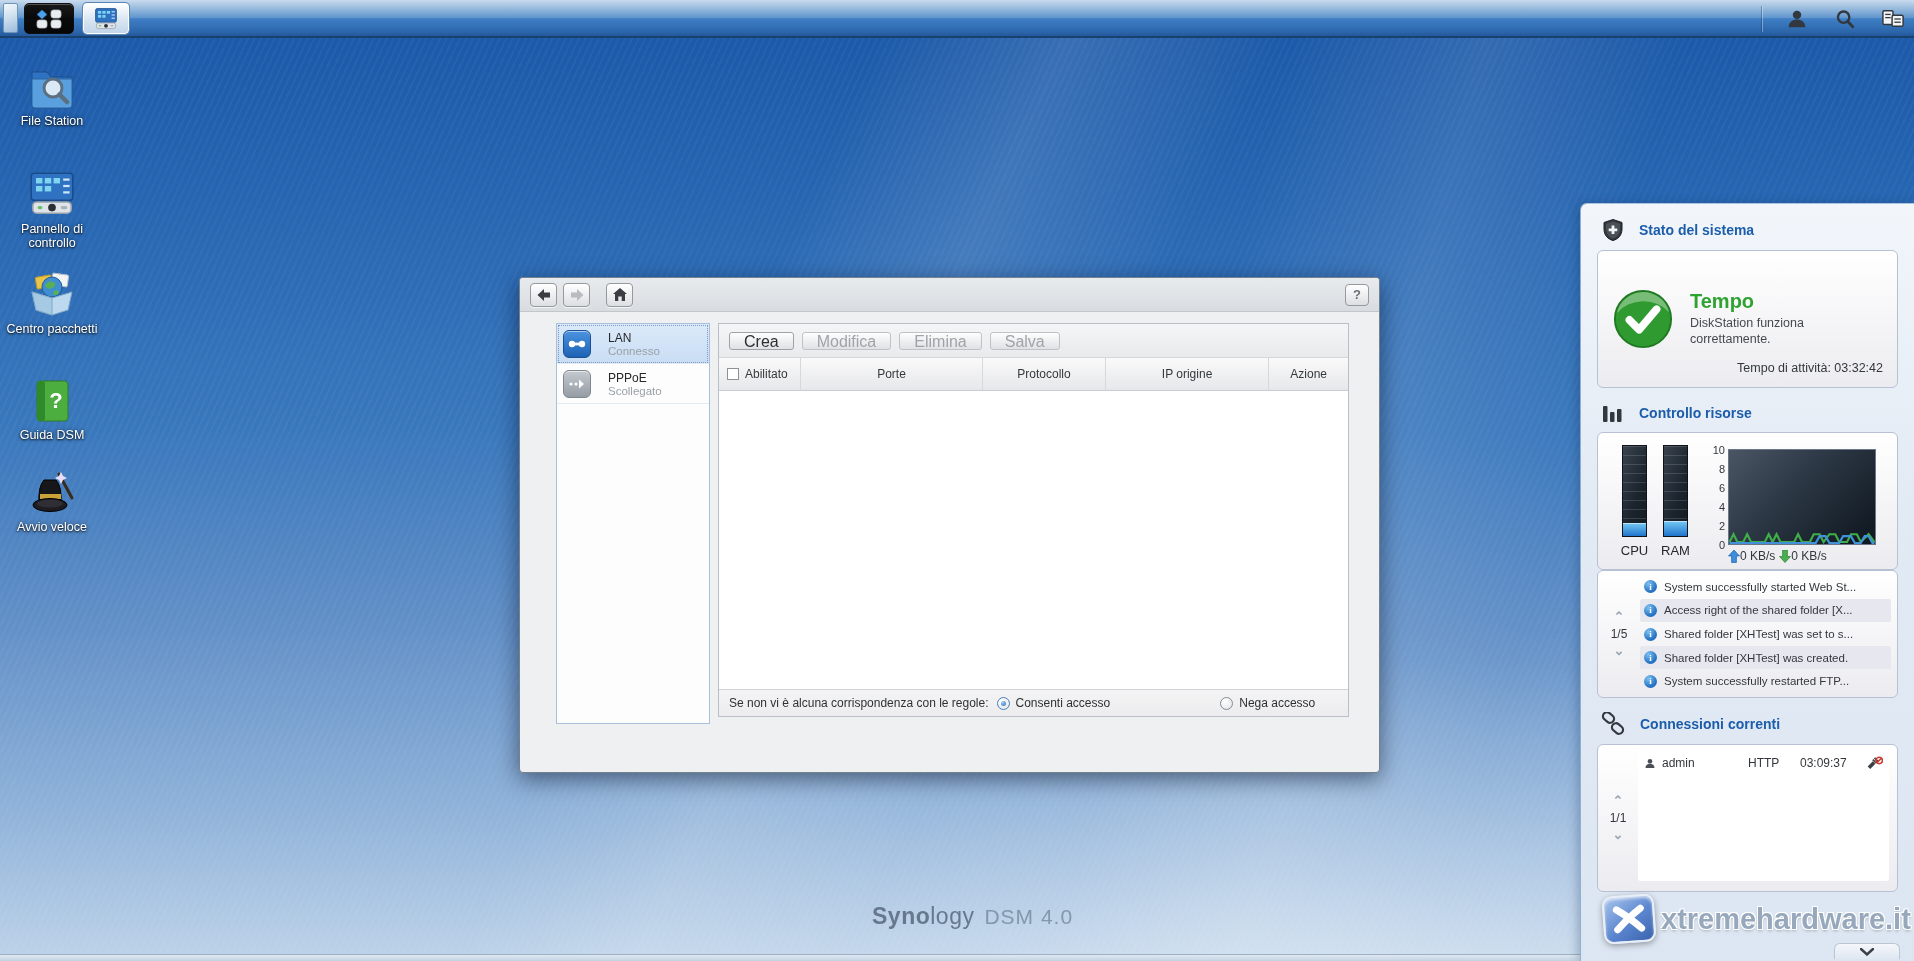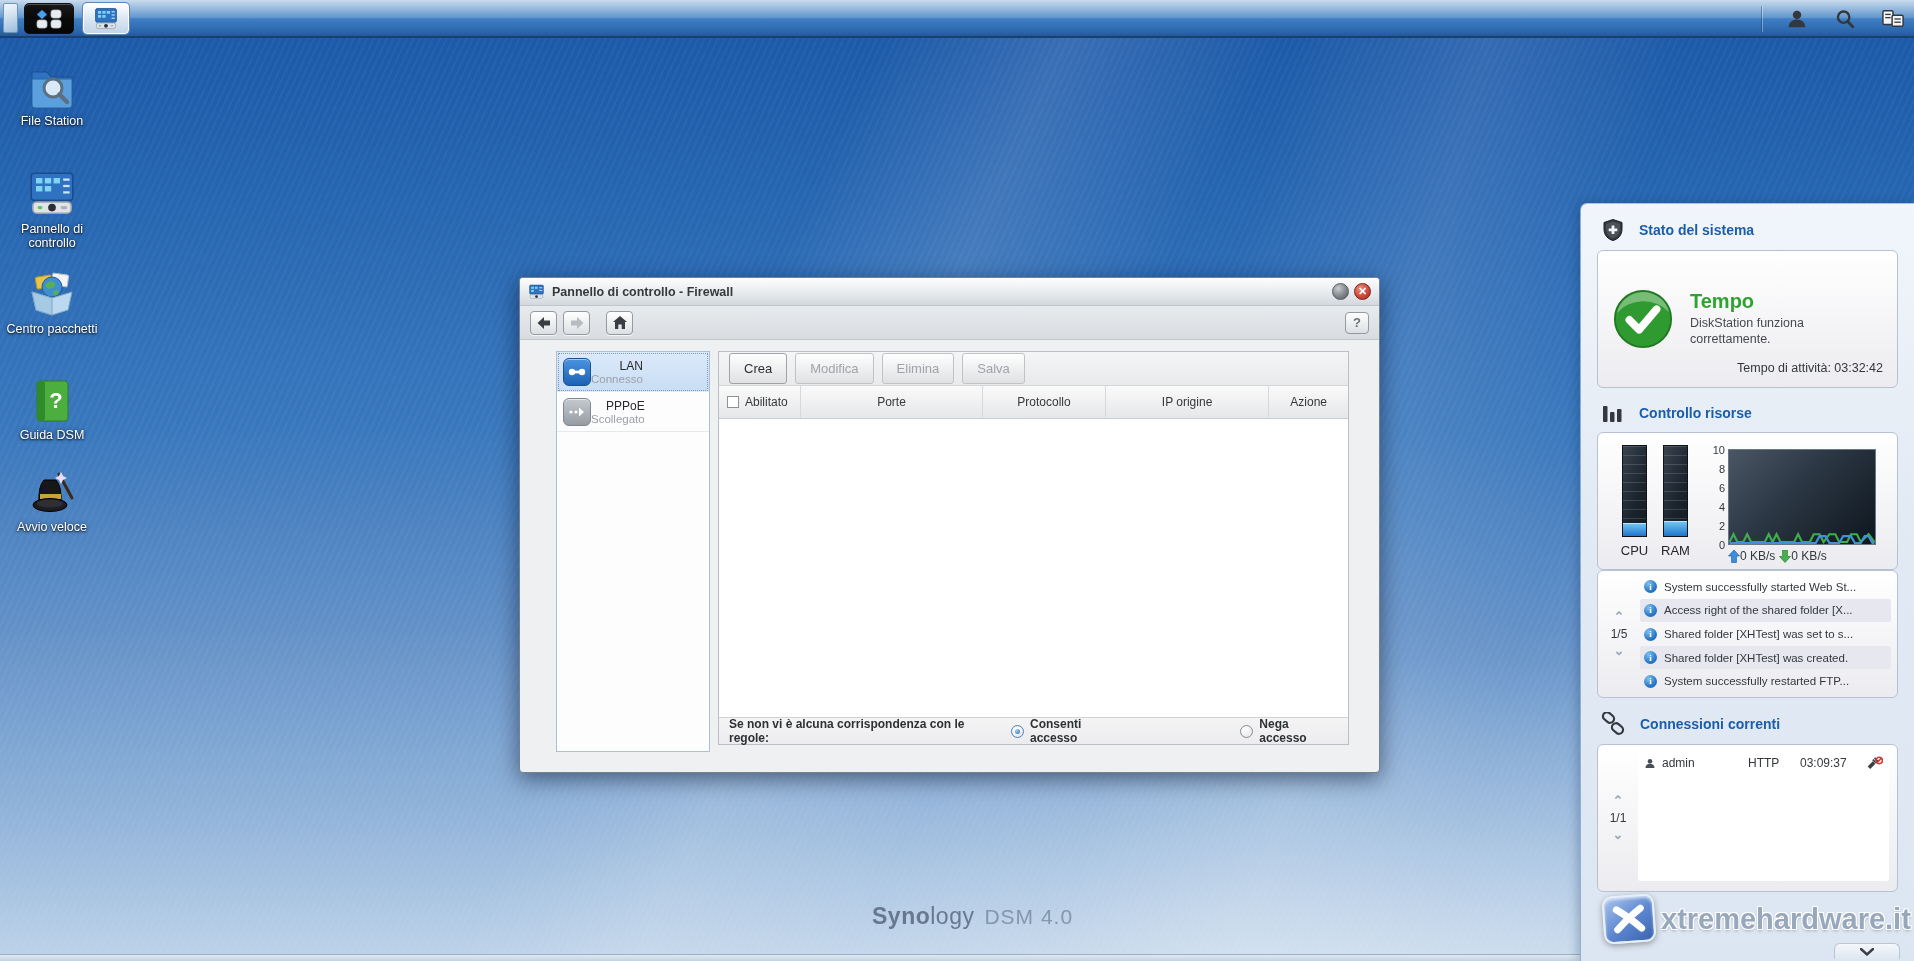--- a/index.html
+++ b/index.html
@@ -59,44 +59,44 @@
     background:linear-gradient(#ffffff,#dcdfe2); display:flex; align-items:center; justify-content:center;
     cursor:pointer; box-shadow:0 1px 0 rgba(255,255,255,0.7); }
   .tool-btn.home { margin-left:10px; }
   .help-btn { margin-left:auto; width:24px; height:22px; border-radius:4px; border:1px solid #96999d;
     background:linear-gradient(#ffffff,#dcdfe2); color:#6b7075; font-size:13px; font-weight:bold;
     display:flex; align-items:center; justify-content:center; cursor:pointer; }
 
   .win-body { position:relative; height:432px; }
   .profile-list { position:absolute; left:36px; top:11px; width:154px; height:401px;
     background:#fdfdfe; border:1px solid #a9c0d8; }
-  .profile { height:40px; display:flex; align-items:center; padding:0 6px; gap:0; cursor:pointer;
-    border-bottom:1px solid #e4eaf1;text-align:right; }
+  .profile { height:40px; display:flex; align-items:center; padding:0 6px; gap:17px; cursor:pointer;
+    border-bottom:1px solid #e4eaf1; }
   .profile.sel { background:linear-gradient(#dceafa,#c8ddf4); outline:1px dotted #7a9cc4; outline-offset:-2px; }
   .p-ic { width:28px; height:28px; border-radius:6px; flex:none; display:flex; align-items:center; justify-content:center; }
   .p-ic.lan { background:linear-gradient(#4b93e0,#1e62b4); border:1px solid #1a4f90; box-shadow:inset 0 1px 0 rgba(255,255,255,0.5); }
   .p-ic.pppoe { background:linear-gradient(#c3c9cf,#959ca4); border:1px solid #7e868e; box-shadow:inset 0 1px 0 rgba(255,255,255,0.6); }
   .p-name { font-size:12px; color:#26282a; }
   .p-status { font-size:11.5px; color:#9aa0a6; }
 
   .rule-pane { position:absolute; left:198px; top:11px; width:631px; height:394px;
     background:#ffffff; border:1px solid #b9bfc5; display:flex; flex-direction:column; }
   .btn-row { height:34px; background:linear-gradient(#f4f5f6,#e9eaec); border-bottom:1px solid #d4d7da;
     display:flex; align-items:center; padding:0 10px; gap:8px; }
-  .btn { height:31px; padding:0 14px; font-size:13px; border-radius:3px; border:1px solid #9fa3a7;
+  .btn { height:18px; padding:0 14px; font-size:16px; border-radius:3px; border:1px solid #9fa3a7;
     background:linear-gradient(#fefefe,#dfe1e3); color:#2c2f32; cursor:pointer; }
   .btn:disabled,.btn.dis { color:#a0a4a8; border-color:#c0c3c6; cursor:default; }
   .thead { height:33px; display:flex; background:linear-gradient(#fafafa,#e6e7e9); border-bottom:1px solid #c9ccd0;
     font-size:12px; color:#36393c; align-items:center; }
   .th { border-right:1px solid #d6d9dc; height:100%; display:flex; align-items:center; justify-content:center; cursor:pointer; }
   .th.first { justify-content:flex-start; padding-left:8px; gap:6px; }
   .checkbox { width:12px; height:12px; border:1px solid #8d9296; background:#fff; cursor:pointer; }
   .tbody { flex:1; background:#fff; }
   .rule-footer { height:27px; border-top:1px solid #cfd2d6; background:linear-gradient(#f4f4f5,#ececee);
-    display:flex; align-items:center; font-size:12px; color:#2e3134; padding:0 10px;font-weight:bold; }
+    display:flex; align-items:center; font-size:12px; color:#2e3134; padding:0 10px; }
   .radio { width:13px; height:13px; border-radius:50%; border:1px solid #878c91;
     background:radial-gradient(circle at 35% 30%, #ffffff, #dfe2e5); position:relative; cursor:pointer; flex:none; }
   .radio.on { border-color:#4d7fb5; }
   .radio.on::after { content:""; position:absolute; left:3px; top:3px; width:5px; height:5px; border-radius:50%;
     background:radial-gradient(circle at 35% 30%, #9fd0f5, #2a6fc0); }
   .rlabel { margin:0 0 0 6px; cursor:pointer; }
 
   
   .widget { position:absolute; right:0; top:203px; width:334px; height:758px; z-index:30;
     background:linear-gradient(180deg,#f2f6fb,#e2eaf4 40%,#dce6f2);
@@ -303,39 +303,20 @@
           <rect x="14" y="28" width="21" height="5" fill="#caa23a"></rect>
           <ellipse cx="24" cy="39" rx="17" ry="6.5" fill="#1d1d21" stroke="#000"></ellipse>
           <ellipse cx="24" cy="37.5" rx="13" ry="4" fill="#2e2e34"></ellipse>
         </svg>
       </div>
       <div class="lbl">Avvio veloce</div>
     </div>
   </div>
 
   <div class="window">
-    <div class="titlebar">
-      <svg width="17" height="16" viewBox="0 0 32 30">
-        <rect x="3" y="2" width="26" height="17" rx="2" fill="#2f72c2" stroke="#1a4c8c"></rect>
-        <g fill="#7fd4f0">
-            <rect x="6" y="5" width="5" height="4"></rect>
-            <rect x="13" y="5" width="5" height="4"></rect>
-            <rect x="6" y="11" width="5" height="4"></rect>
-          </g>
-        <g stroke="#cfe6f7" stroke-width="1.6">
-            <line x1="21" y1="7" x2="27" y2="7"></line>
-            <line x1="21" y1="12" x2="27" y2="12"></line>
-          </g>
-        <rect x="4" y="20" width="24" height="7" rx="2.5" fill="#dfe4e9" stroke="#9aa2ab"></rect>
-        <circle cx="16" cy="23.5" r="2.6" fill="#2b2f33"></circle>
-      </svg>
-      <span class="wtitle">Pannello di controllo - Firewall</span>
-      <div class="ctl min"></div>
-      <div class="ctl close">✕</div>
-    </div>
 
     <div class="toolbar">
       <div class="tool-btn">
         <svg width="14" height="12" viewBox="0 0 14 12">
           <path d="M7 0 L7 3.5 L13 3.5 L13 8.5 L7 8.5 L7 12 L0.5 6 Z" fill="#3a3e43"></path>
         </svg>
       </div>
       <div class="tool-btn">
         <svg width="14" height="12" viewBox="0 0 14 12">
           <path d="M7 0 L7 3.5 L1 3.5 L1 8.5 L7 8.5 L7 12 L13.5 6 Z" fill="#b8bcc1"></path>

